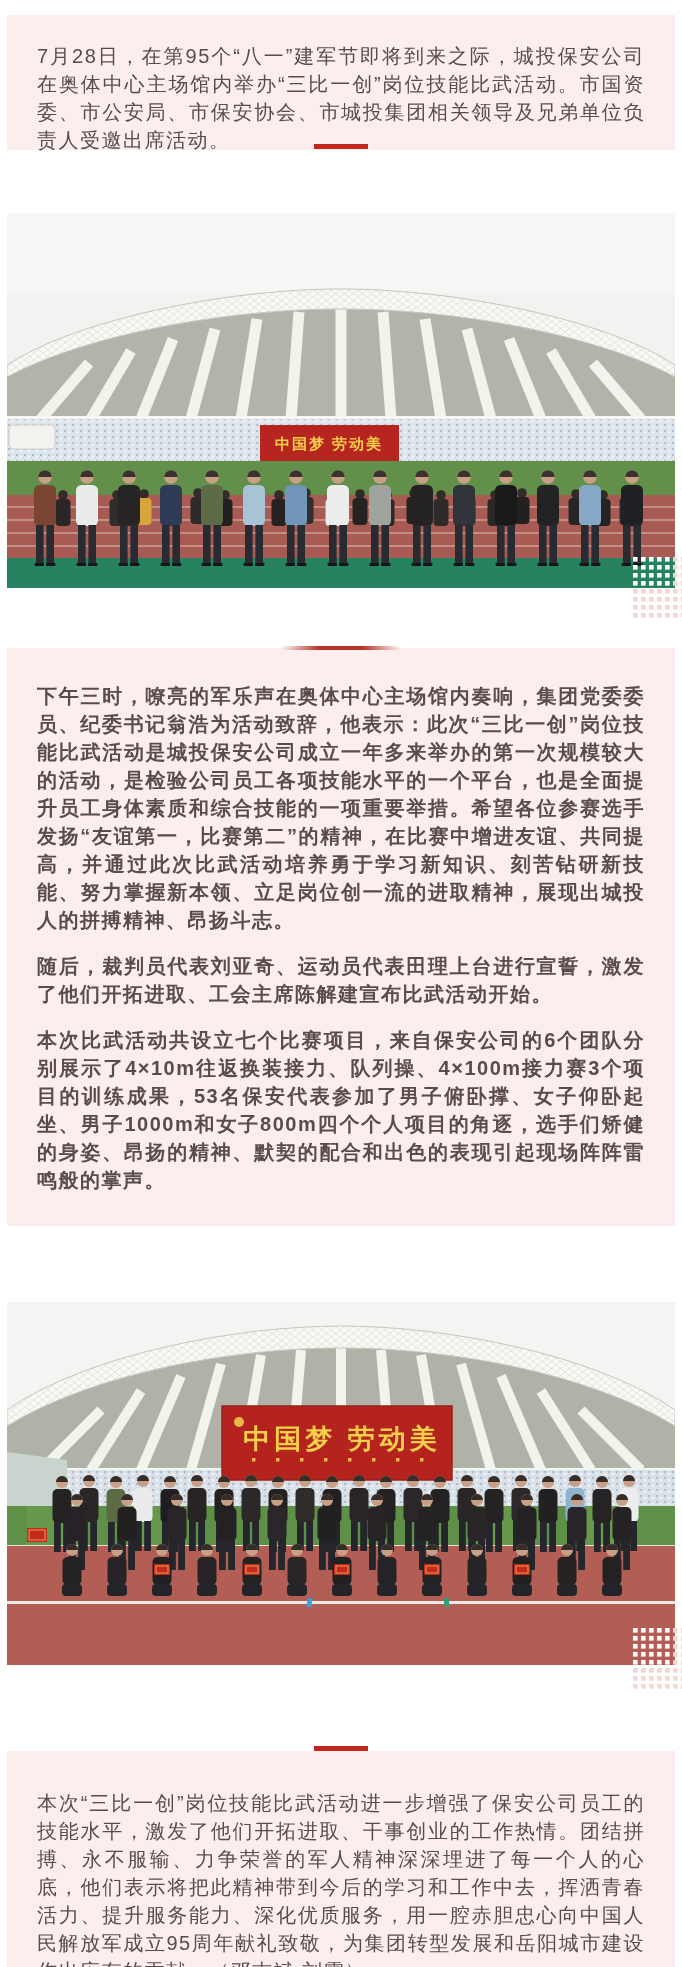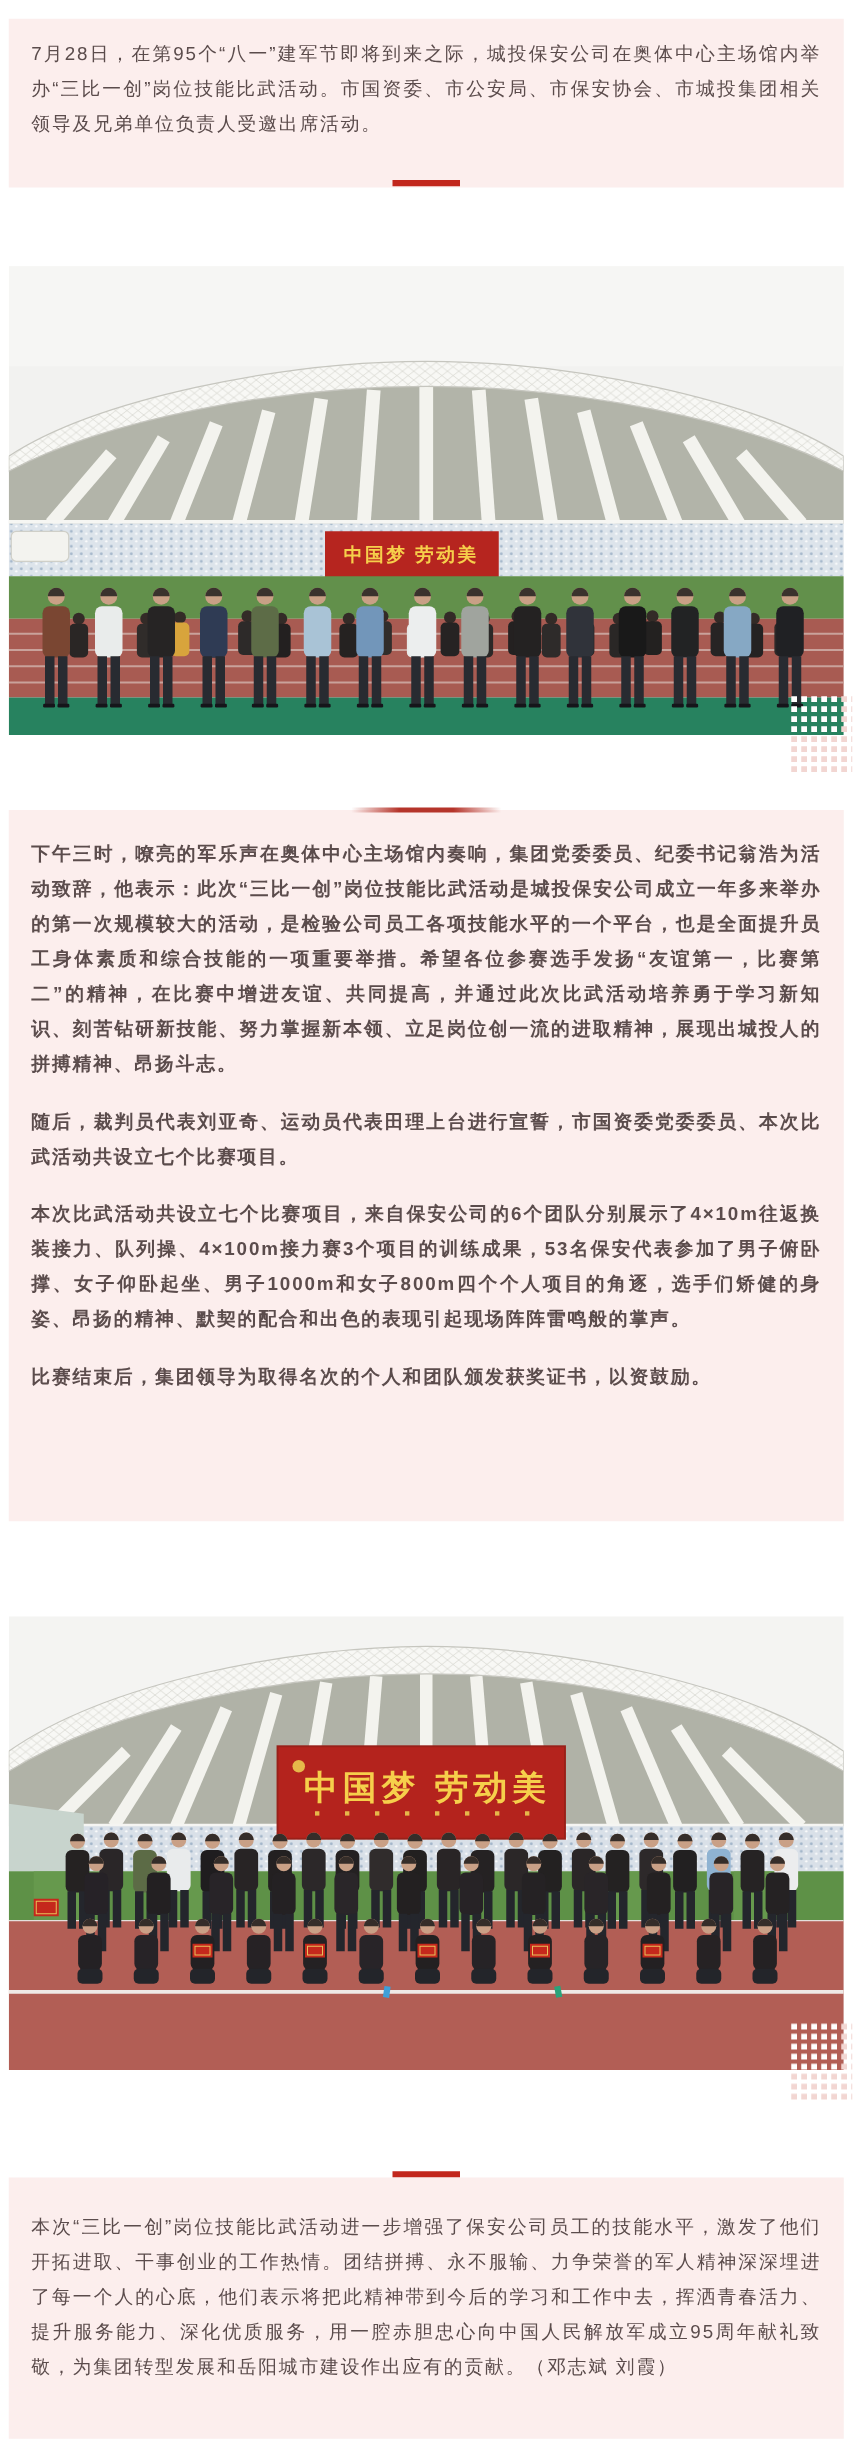--- a/index.html
+++ b/index.html
@@ -1,19 +1,19 @@
 <!DOCTYPE html>
 <html><head>
 <meta charset="utf-8">
 <style>
   html,body{margin:0;padding:0;background:#ffffff;}
   .page{position:relative;width:682px;height:1967px;margin:0;background:#ffffff;overflow:hidden;
         font-family:"Liberation Sans","DejaVu Sans",sans-serif;}
   .card{margin:0 7px;background:#fceeed;box-sizing:border-box;padding:0 18px;position:relative;}
-  .card p{margin:0;font-size:15px;line-height:28px;letter-spacing:1.5px;color:#5b4c4c;text-align:justify;}
+  .card p{margin:12px;font-size:20px;line-height:28px;letter-spacing:1.5px;color:#5b4c4c;text-align:justify;}
   .card-intro{margin-top:15px;height:135px;padding-top:15px;}
   .redbar{position:absolute;left:50%;transform:translateX(-50%);width:54px;height:5px;background:#c2271d;}
   .card-intro .redbar{bottom:1px;}
   .photo-wrap{position:relative;width:668px;margin-left:7px;}
   .photo-wrap svg.scene{display:block;}
   .photo1{margin-top:63px;}
   .photo2{margin-top:76px;}
   .card-body{margin-top:60px;min-height:569px;padding-top:22px;padding-bottom:20px;font-weight:bold;}
   .card-body p + p{margin-top:18px;}
   .gradline{position:absolute;top:-2px;left:50%;transform:translateX(-50%);width:120px;height:4px;
@@ -148,23 +148,22 @@
       </defs>
       <rect x="0" y="0" width="40" height="32" fill="url(#dw1)"></rect>
       <rect x="40" y="0" width="24" height="64" fill="url(#dp1)"></rect>
       <rect x="0" y="32" width="40" height="32" fill="url(#dp1)"></rect>
     </svg>
   </div>
 
   <div class="card card-body">
     <div class="gradline"></div>
     <p>下午三时，嘹亮的军乐声在奥体中心主场馆内奏响，集团党委委员、纪委书记翁浩为活动致辞，他表示：此次“三比一创”岗位技能比武活动是城投保安公司成立一年多来举办的第一次规模较大的活动，是检验公司员工各项技能水平的一个平台，也是全面提升员工身体素质和综合技能的一项重要举措。希望各位参赛选手发扬“友谊第一，比赛第二”的精神，在比赛中增进友谊、共同提高，并通过此次比武活动培养勇于学习新知识、刻苦钻研新技能、努力掌握新本领、立足岗位创一流的进取精神，展现出城投人的拼搏精神、昂扬斗志。</p>
-    <p>随后，裁判员代表刘亚奇、运动员代表田理上台进行宣誓，市国资委党委委员、本次比武活动共设立七个比赛项目。</p>
+    <p>随后，裁判员代表刘亚奇、运动员代表田理上台进行宣誓，激发了他们开拓进取、工会主席陈解建宣布比武活动开始。</p>
     <p>本次比武活动共设立七个比赛项目，来自保安公司的6个团队分别展示了4×10m往返换装接力、队列操、4×100m接力赛3个项目的训练成果，53名保安代表参加了男子俯卧撑、女子仰卧起坐、男子1000m和女子800m四个个人项目的角逐，选手们矫健的身姿、昂扬的精神、默契的配合和出色的表现引起现场阵阵雷鸣般的掌声。</p>
-    <p>比赛结束后，集团领导为取得名次的个人和团队颁发获奖证书，以资鼓励。</p>
   </div>
 
   <div class="photo-wrap photo2">
     <svg class="scene" width="668" height="363" viewBox="0 0 668 363">
       <defs>
         <pattern id="tr2" width="9" height="7" patternUnits="userSpaceOnUse">
           <rect width="9" height="7" fill="#f8f8f5"></rect>
           <path d="M0,7L9,0M0,0L9,7" stroke="#d6d6cf" stroke-width="0.6"></path>
         </pattern>
         <pattern id="cr2" width="8" height="6" patternUnits="userSpaceOnUse">

